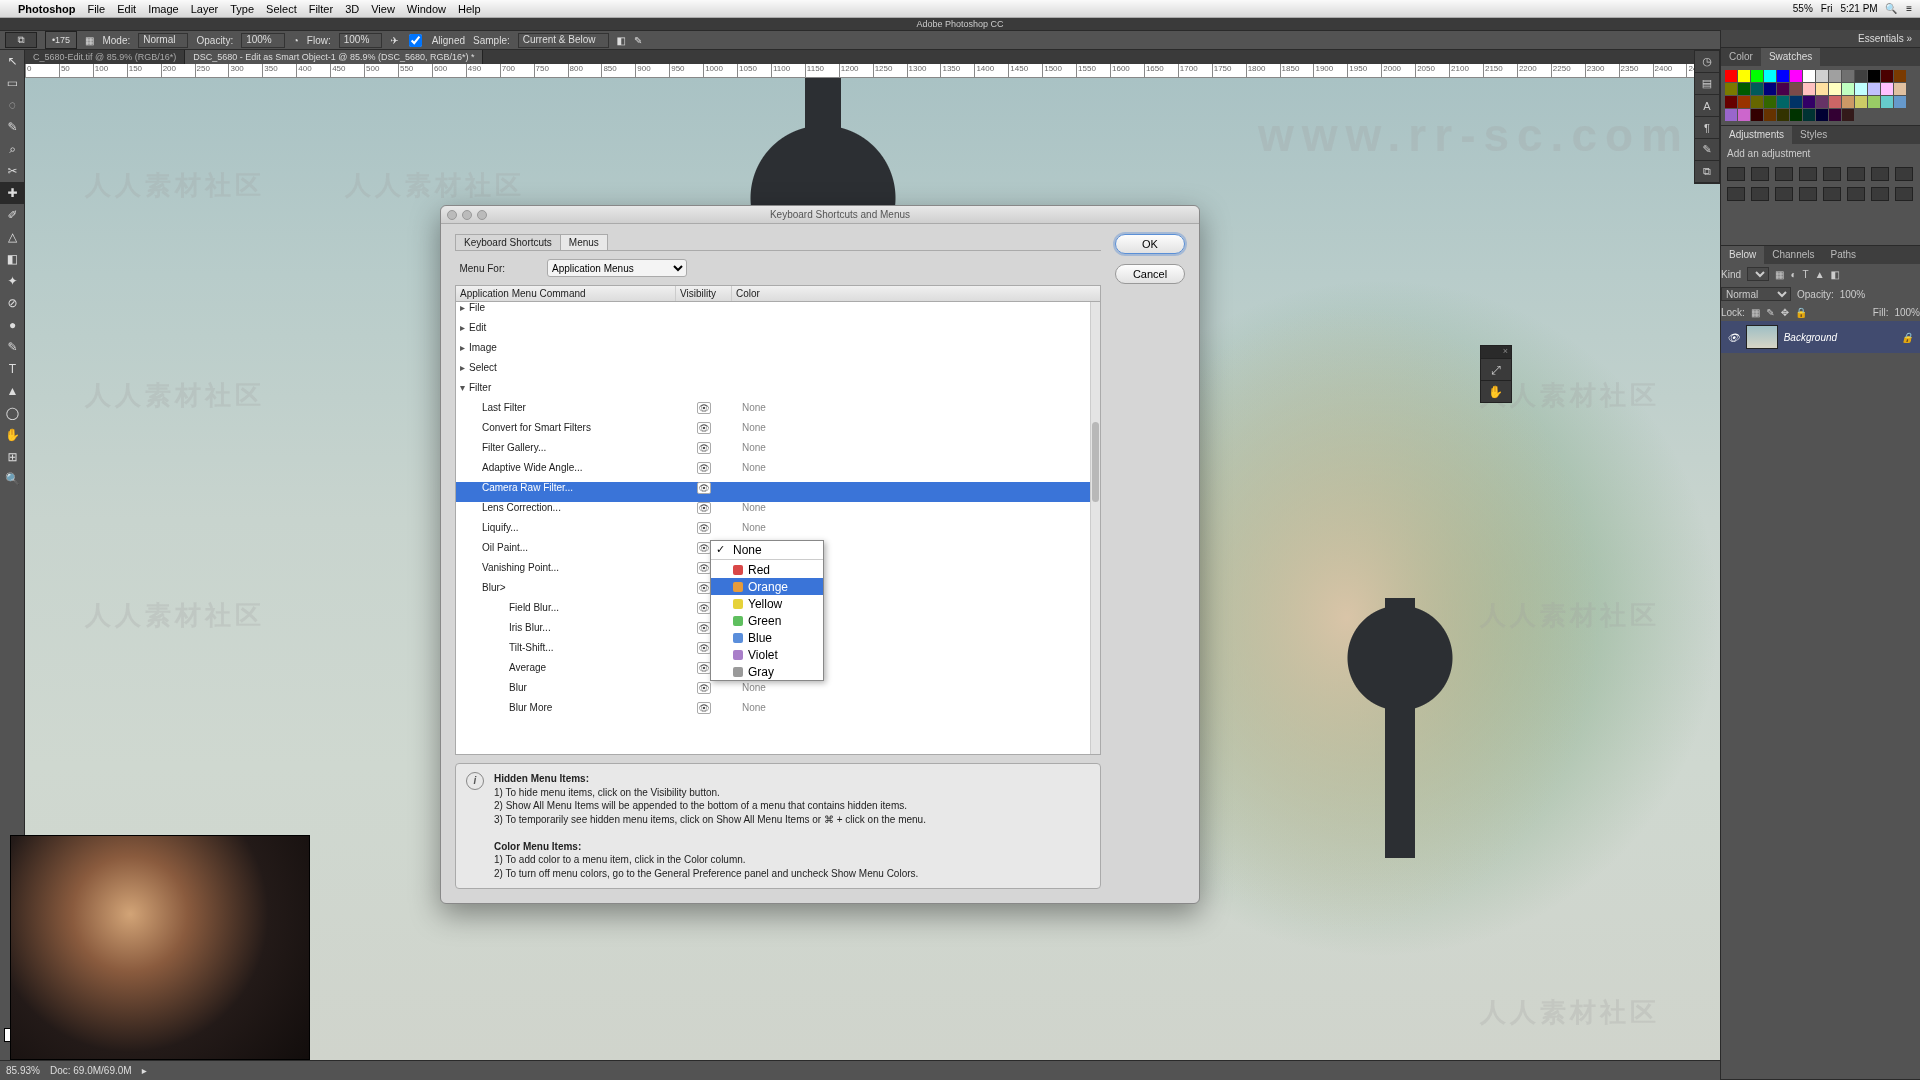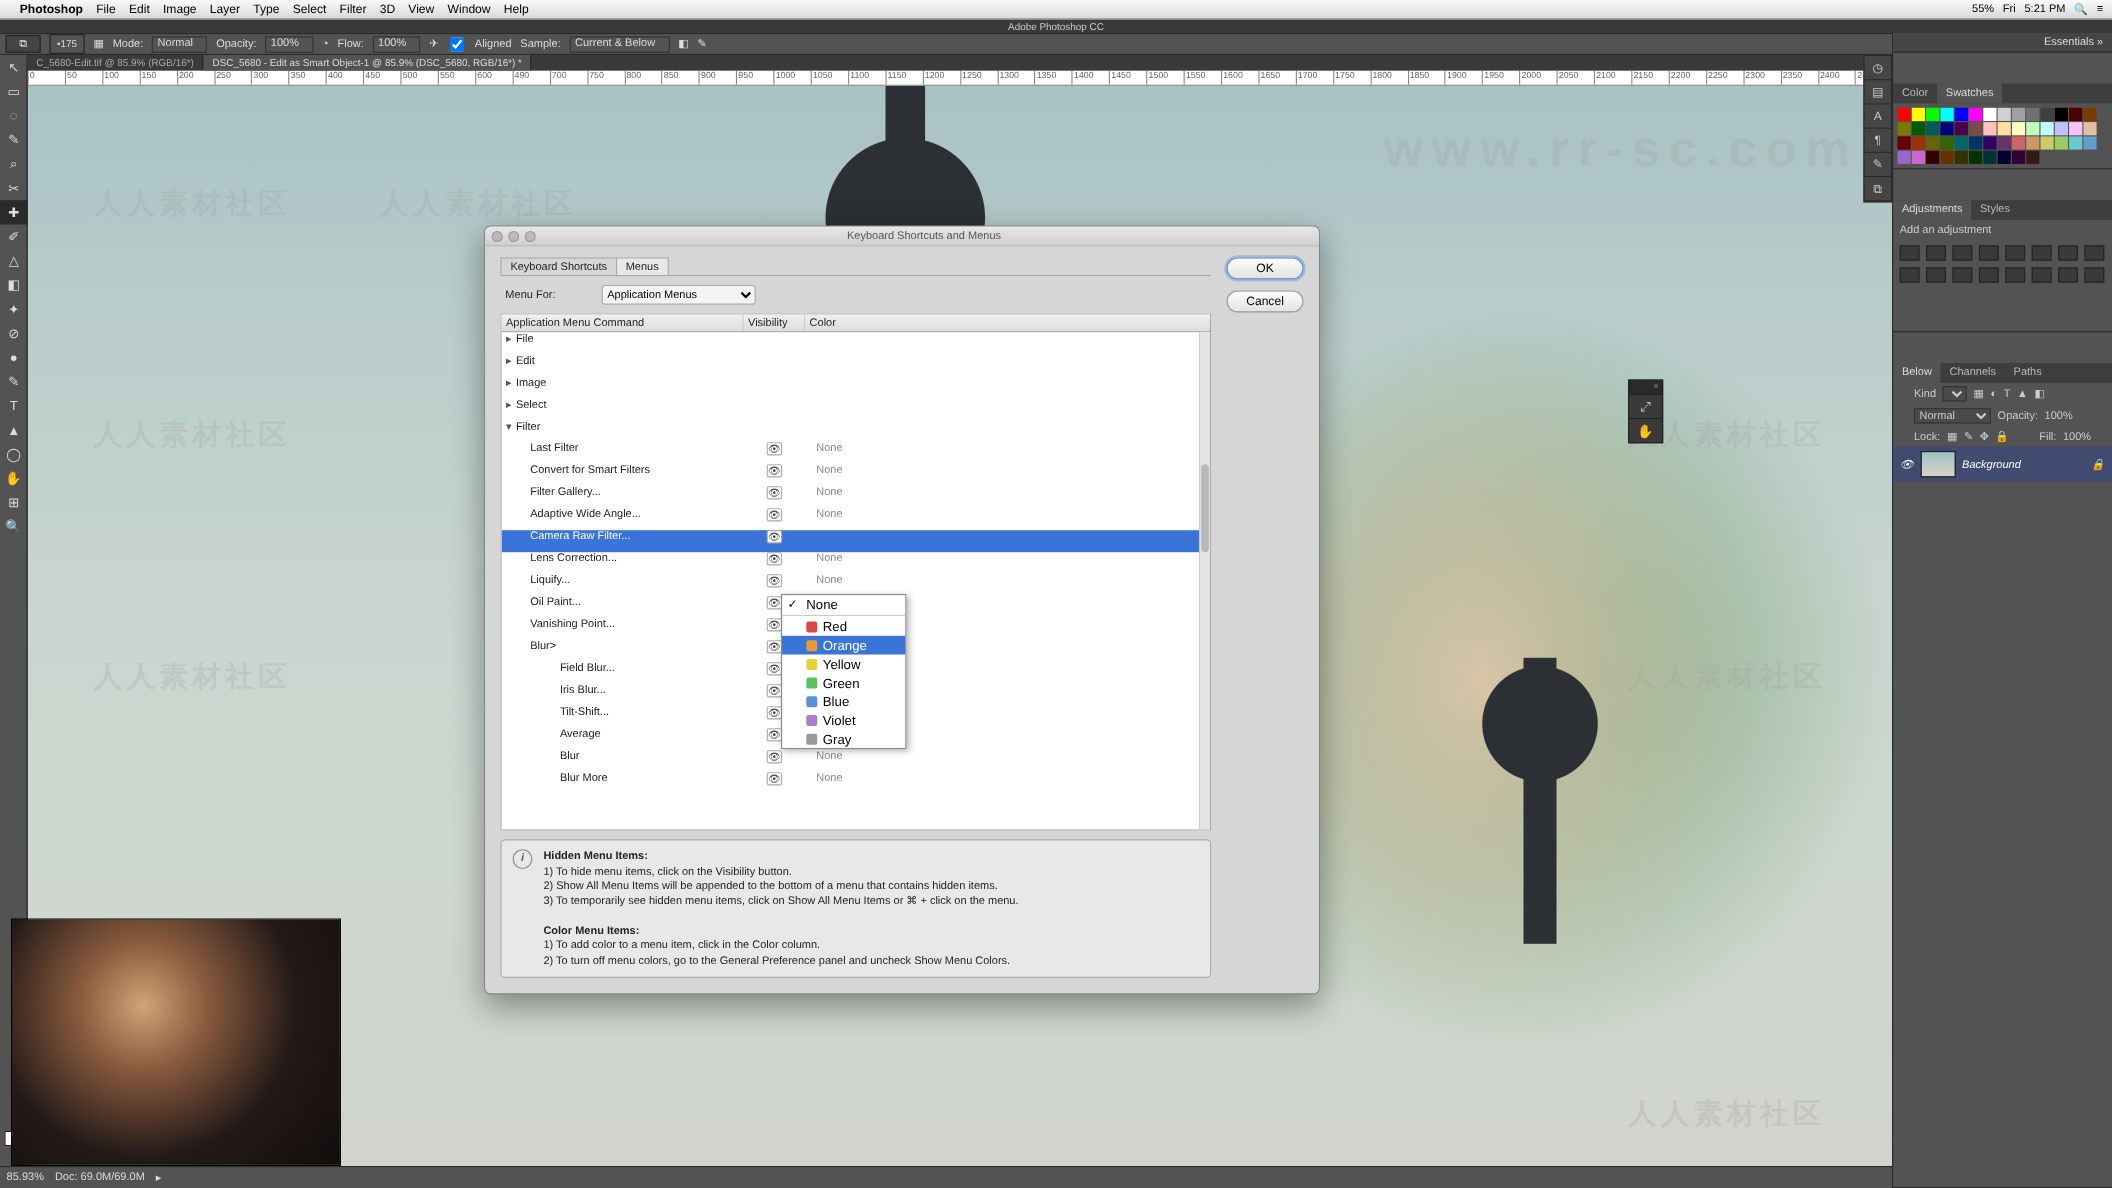--- a/index.html
+++ b/index.html
@@ -55,34 +55,34 @@
   radial-gradient(circle at 1375px 580px, #2c2f33 52px, transparent 53px);
 }
 
 .wm { position:absolute; color:rgba(160,160,160,.25); font-size:46px; letter-spacing:8px; font-weight:600; white-space:nowrap; pointer-events:none; }
 .wm.s { font-size:26px; letter-spacing:4px; }
 
 
 .status-bar { position: absolute; bottom: 0; left: 0; right: 0; height: 20px; background: #535353; border-top: 1px solid #2a2a2a; color: #ddd; font-size: 10px; display: flex; align-items: center; padding-left: 6px; gap: 10px; z-index: 50; }
 
 
-.right-dock { position: absolute; top: 30px; right: 0; width: 200px; bottom: 0; background: #535353; border-left: 1px solid #2a2a2a; z-index: 60; display: flex; flex-direction: column; gap: 28px; }
+.right-dock { position: absolute; top: 30px; right: 0; width: 200px; bottom: 0; background: #535353; border-left: 1px solid #2a2a2a; z-index: 60; display: flex; flex-direction: column; }
 .essentials-bar { height: 18px; background: #454545; border-bottom: 1px solid #2a2a2a; text-align: right; color: #ddd; font-size: 10px; padding-right: 8px; line-height: 18px; }
 .panel-group { border-bottom: 1px solid #2a2a2a; }
 .panel-tabs { height: 18px; background: #3e3e3e; display: flex; font-size: 10px; color: #bbb; }
 .panel-tabs .ptab { padding: 0 8px; line-height: 18px; cursor: pointer; }
 .panel-tabs .ptab.active { background: #535353; color: #ddd; }
 .swatches-grid { padding: 4px; display: flex; flex-wrap: wrap; gap: 1px; }
 .swatches-grid .sw { width: 12px; height: 12px; }
 .panel-body { padding: 4px 6px; color: #ccc; font-size: 10px; }
 .adj-icons { display: flex; flex-wrap: wrap; gap: 6px; padding: 4px 6px; }
 .adj-icons .ai { width: 18px; height: 14px; background: #3a3a3a; border: 1px solid #222; }
 .layer-row { display:flex; align-items:center; gap:6px; padding:4px 6px; background:#414b6f; color:#fff; font-size:10px; font-style:italic; }
 .layer-row .thumb { width:32px; height:24px; background:linear-gradient(#9fbfc5,#d7d5c5); border:1px solid #222;}
-.layer-controls { display:flex; gap:6px; padding:3px 19px; font-size:10px; color:#ccc; align-items:center; }
+.layer-controls { display:flex; gap:6px; padding:3px 0; font-size:10px; color:#ccc; align-items:center; }
 .layer-controls select,.layer-controls input{ background:#4a4a4a; border:1px solid #333; color:#ccc; font-size:10px; height:14px;}
 
 .collapsed-icons { position: absolute; top: 50px; right: 200px; width: 26px; background: #454545; border: 1px solid #2a2a2a; z-index: 65; display: flex; flex-direction: column; }
 .collapsed-icons .ci { height: 22px; border-bottom: 1px solid #2a2a2a; display:flex; align-items:center; justify-content:center; color:#ccc; font-size:11px;}
 
 
 .mini-panel { position: absolute; top: 345px; left: 1480px; width: 32px; background: #3a3a3a; border: 1px solid #222; z-index: 70; }
 .mini-panel .mp-head { height: 12px; background: #2a2a2a; display:flex; justify-content:flex-end; padding-right:3px; color:#888; font-size:9px;}
 .mini-panel .mp-item { height: 22px; border-top: 1px solid #222; display:flex; align-items:center; justify-content:center; color:#ccc; font-size:12px;}
 

